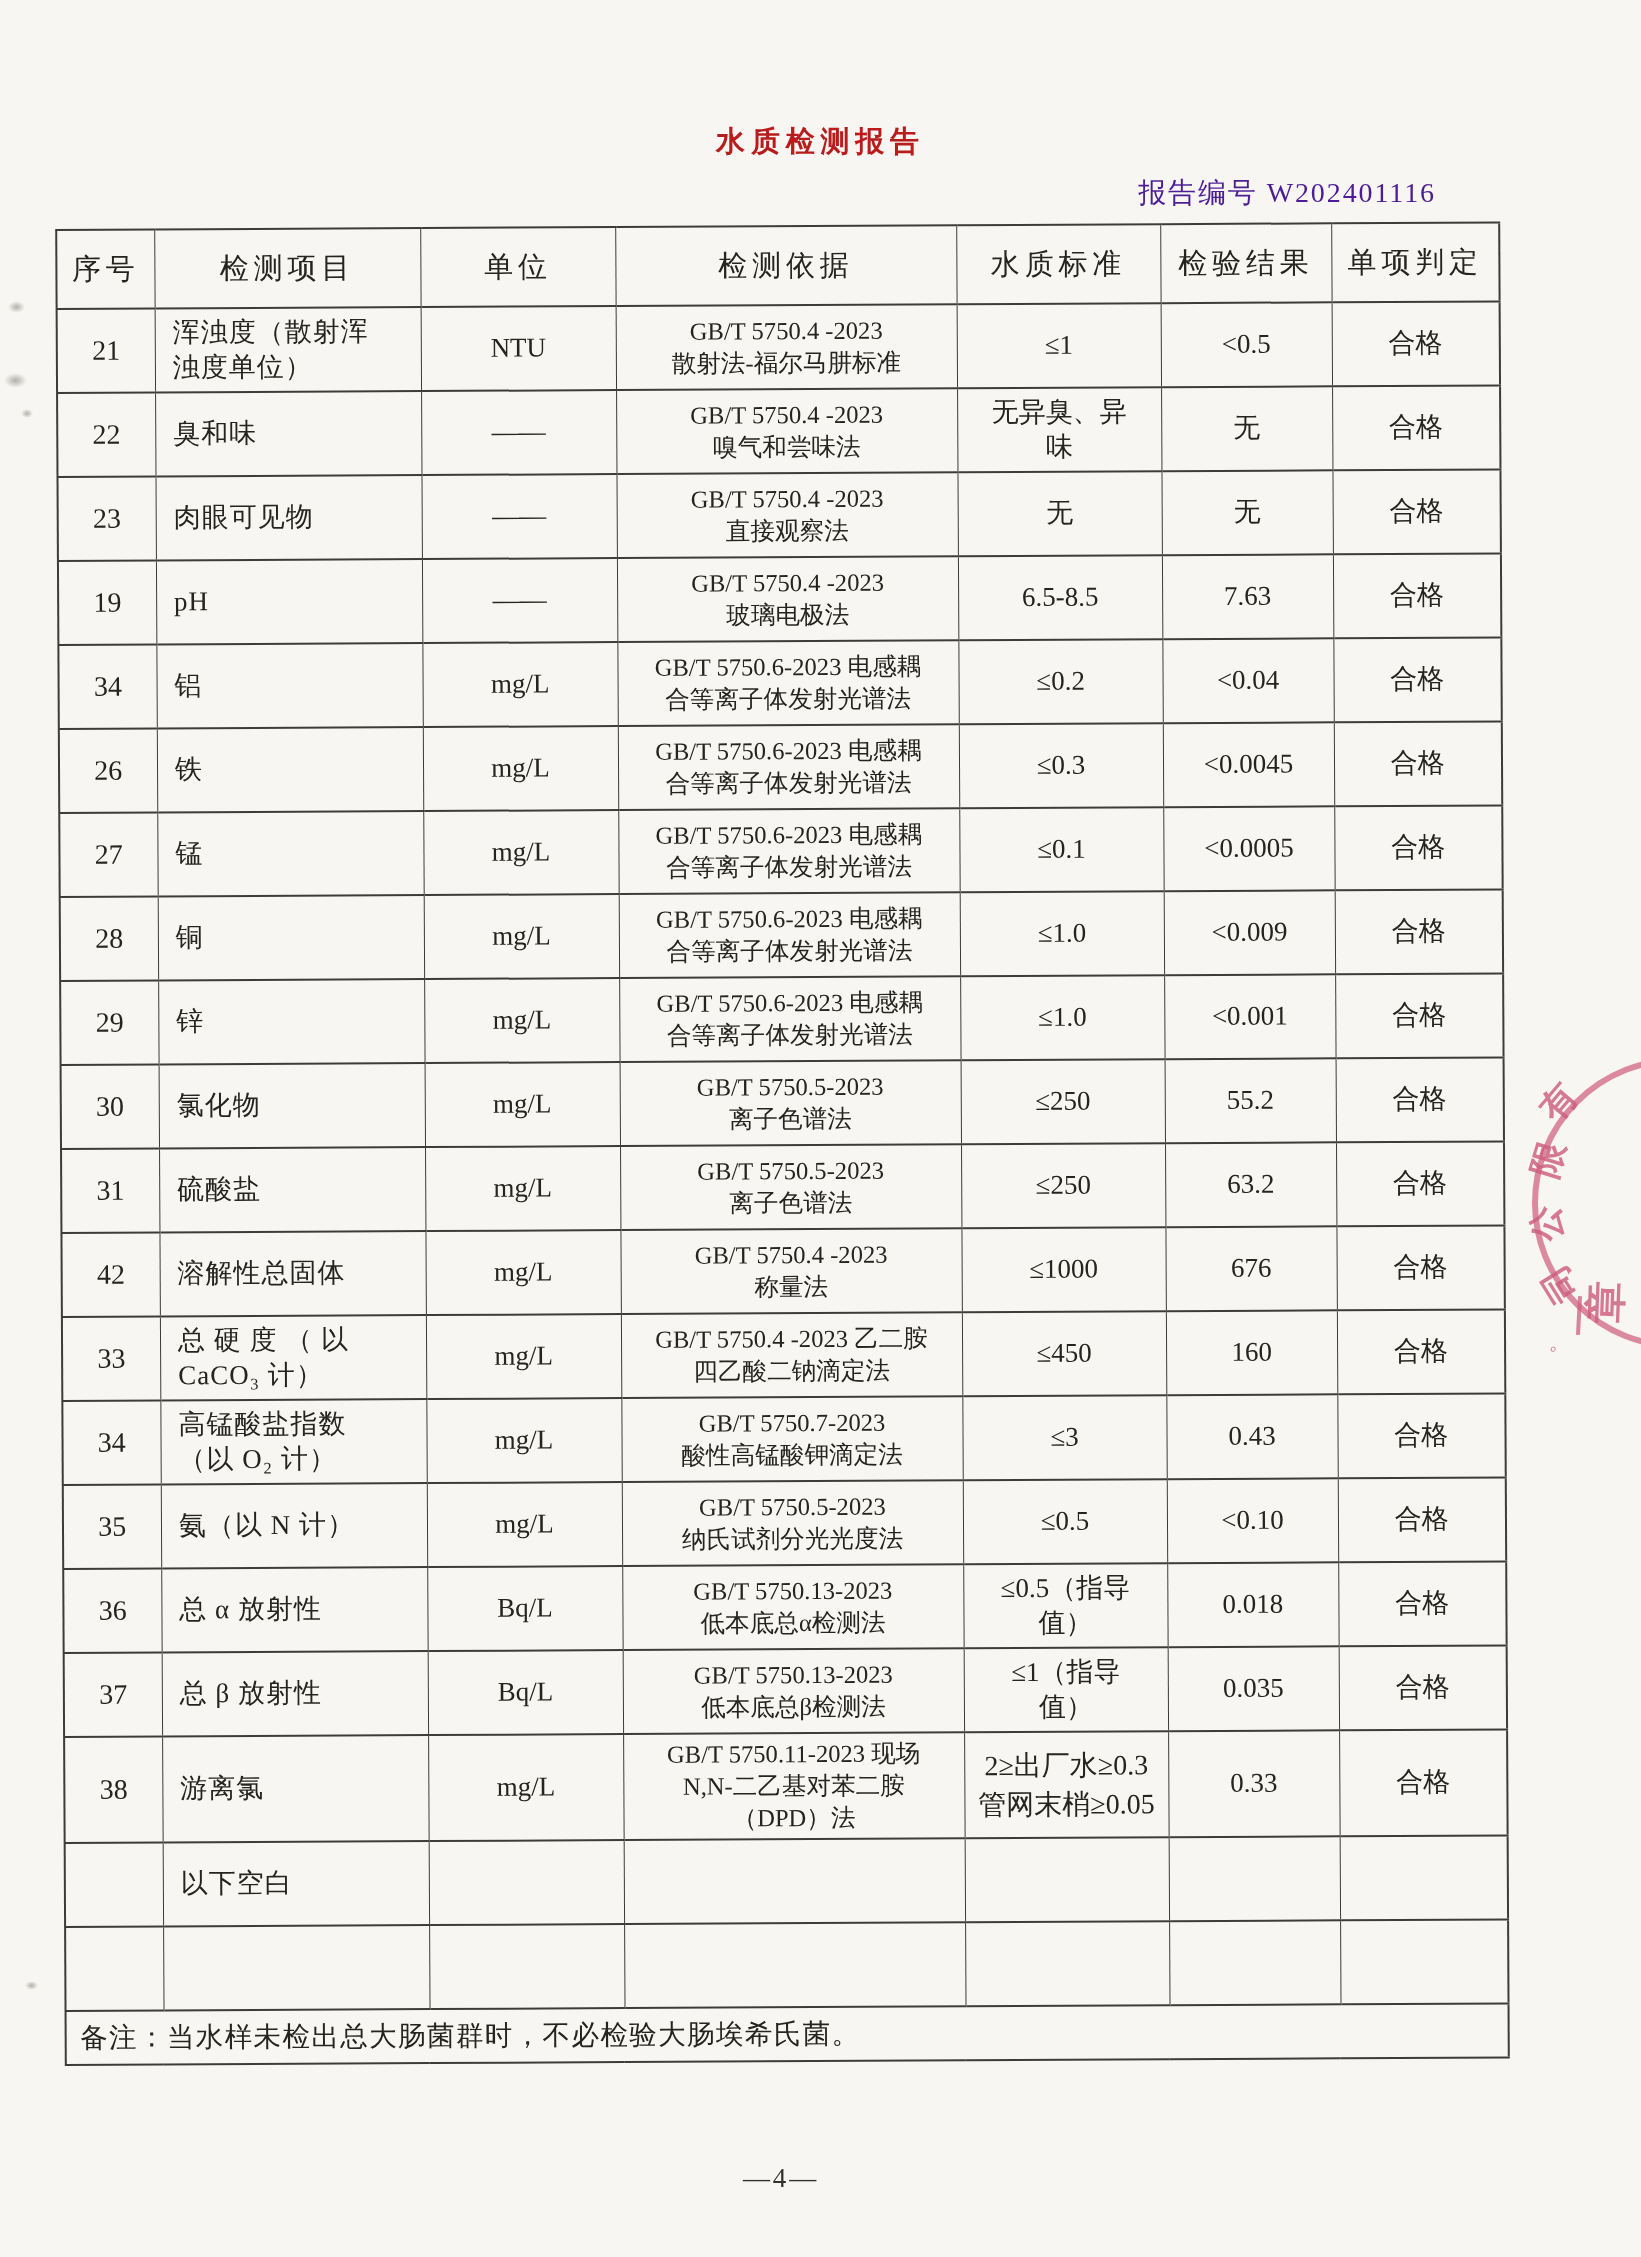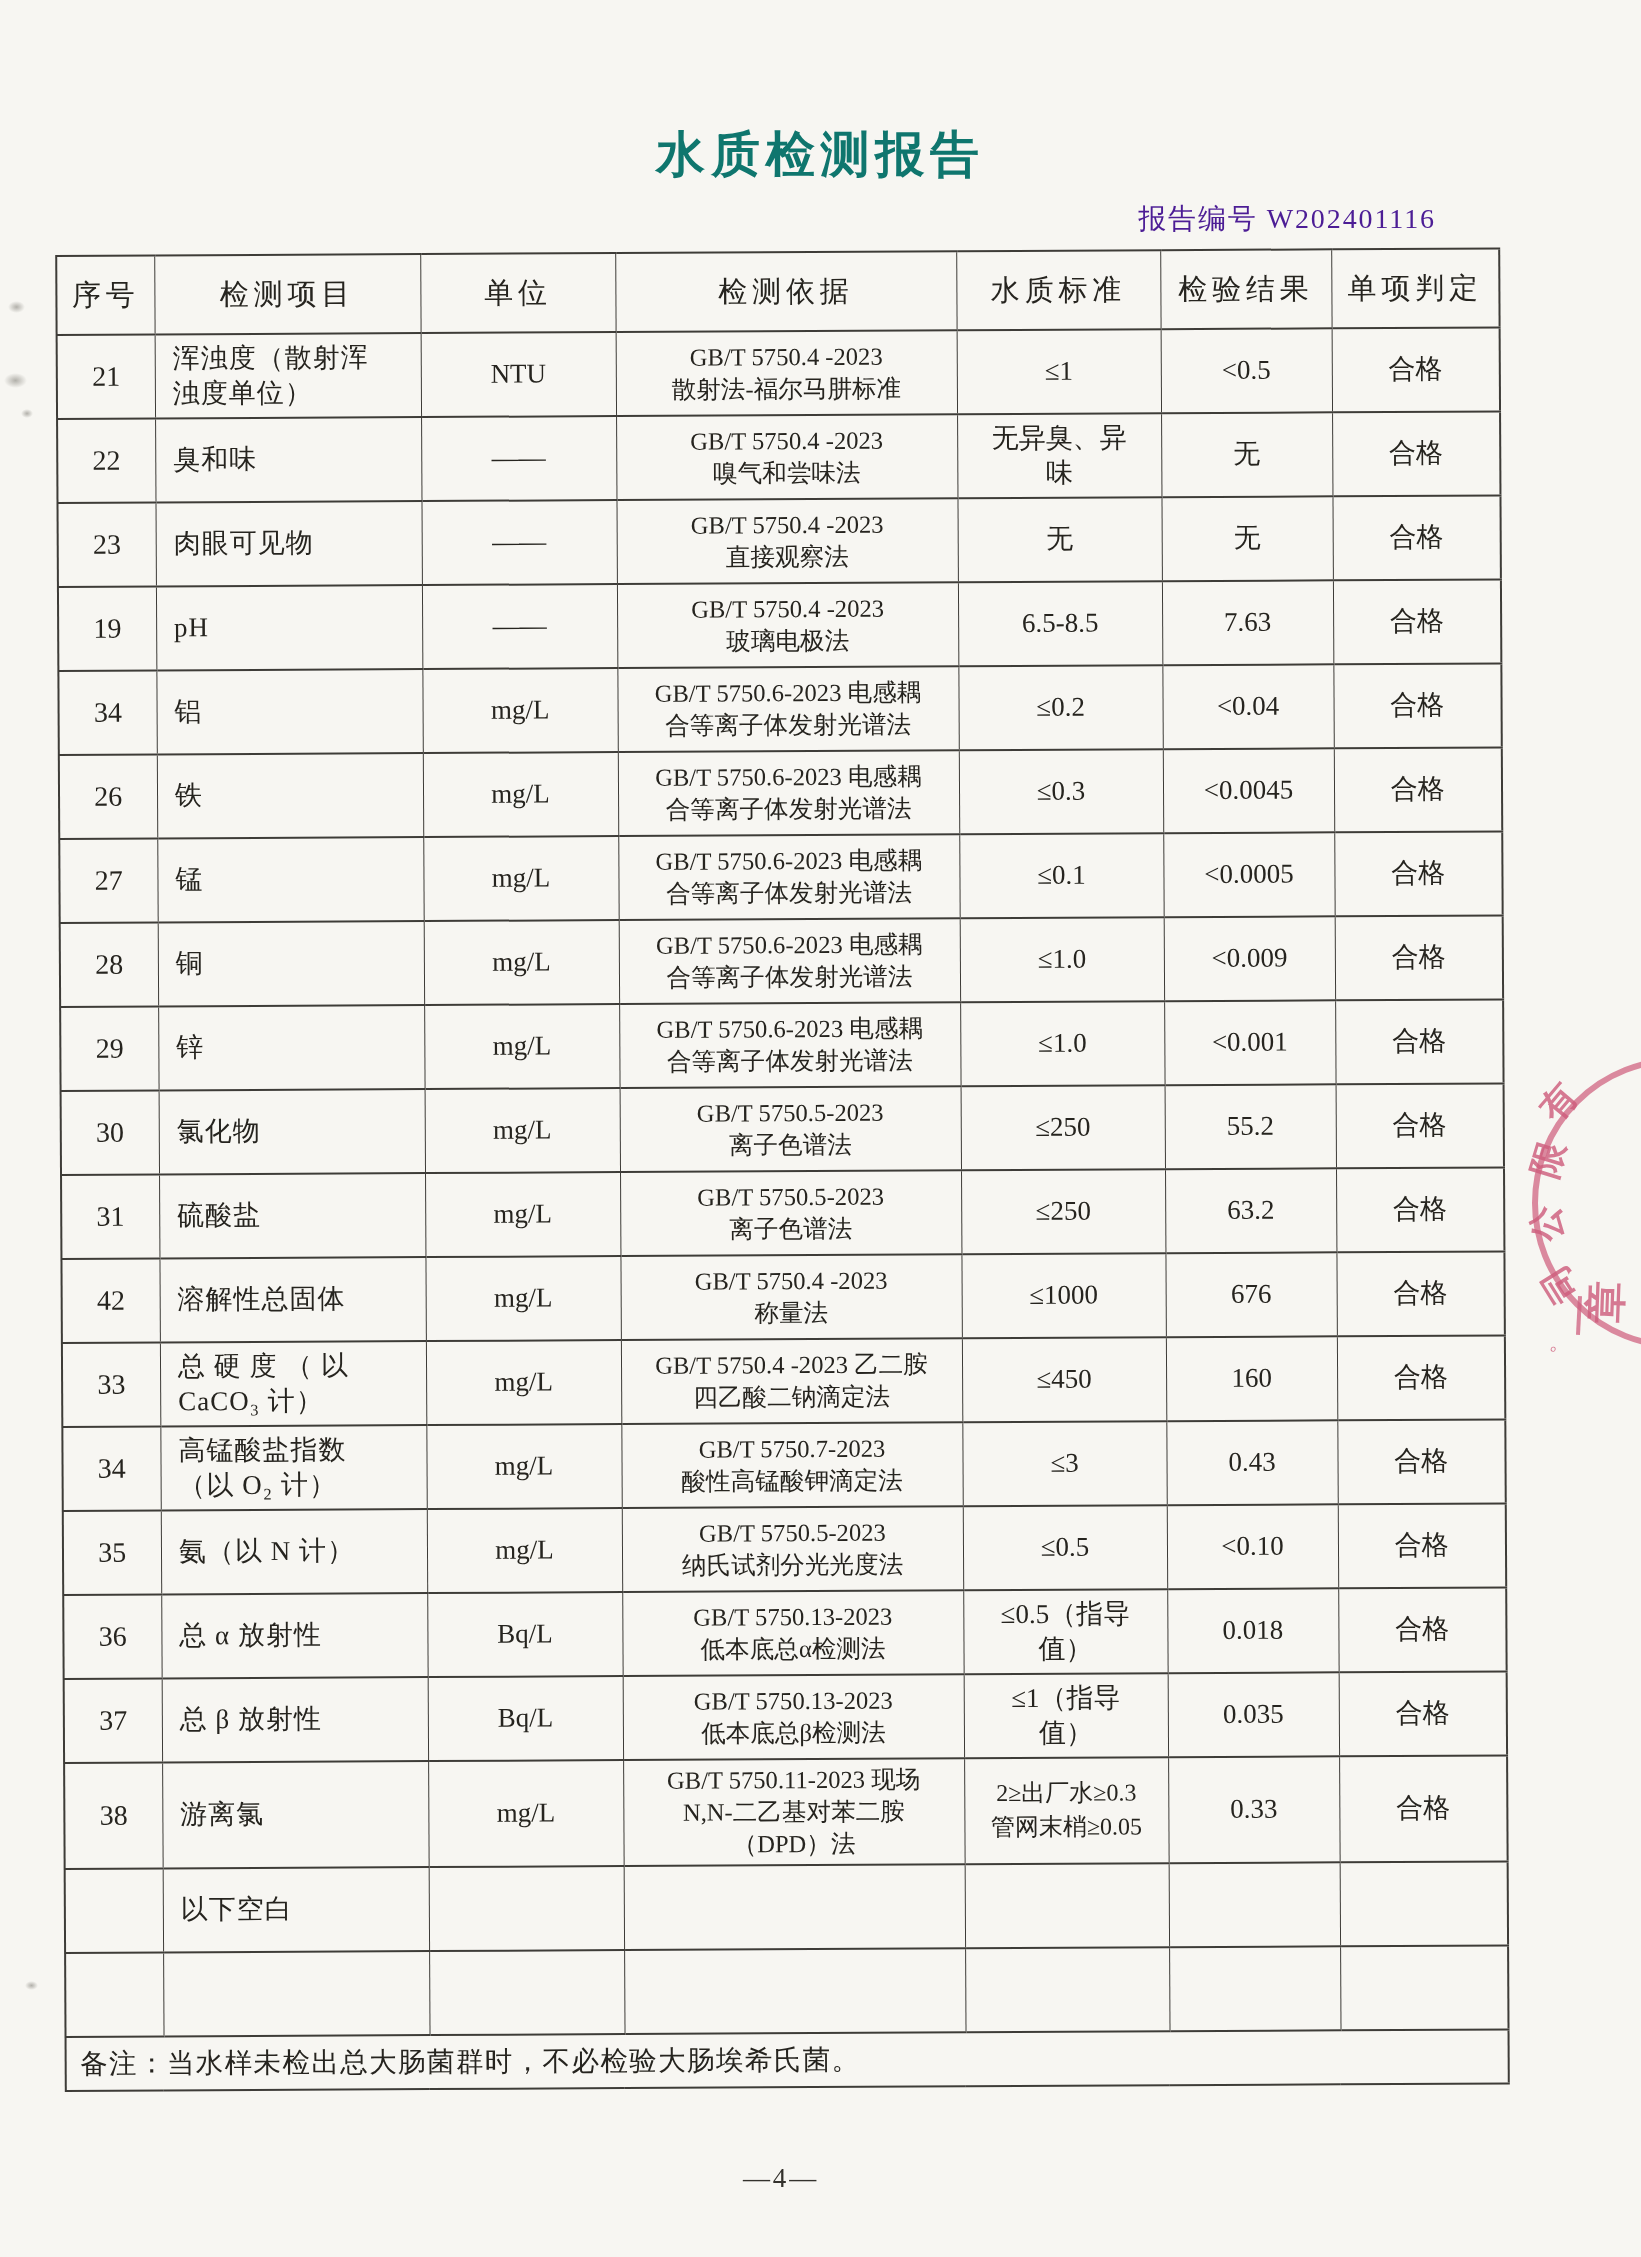--- a/index.html
+++ b/index.html
@@ -9,23 +9,23 @@
     background:#f7f6f2;
     overflow:hidden;
     font-family:"Liberation Serif","DejaVu Serif",serif;
     color:#26241f;
   }
   .title{
     padding-top:122px;
     text-align:center;
     font-family:"Liberation Sans","DejaVu Sans",sans-serif;
     font-weight:bold;
-    font-size:49px;
+    font-size:29px;
     letter-spacing:5.8px;
-    color:#0f766e;
+    color:#b91c1c;
   }
   .report-no{
     margin:11.6px 205px 0 0;
     text-align:right;
     font-size:28px;
     letter-spacing:1.9px;
     color:#4c1d95;
   }
   .table-wrap{
     transform:rotate(-0.3deg);
@@ -52,21 +52,21 @@
   th{
     font-weight:normal;
     font-size:29px;
     letter-spacing:4.8px;
     color:#26241f;
   }
   td{font-size:27px;line-height:1.3;text-align:center;}
   td.c-no{font-size:28px;}
   td.c-item{text-align:left;padding-left:17.4px;letter-spacing:1px;}
   td.c-method{font-size:24.6px;line-height:1.3;letter-spacing:0;}
-  td.c-standard.small{font-size:24px;line-height:1.4;}
+  td.c-standard.small{font-size:28px;line-height:1.4;}
   td.note-cell{
     text-align:left;
     font-size:27.5px;
     letter-spacing:1.4px;
     padding:7.7px 9.7px 7.7px 13.5px;
     white-space:normal;
   }
   .page-num{
     position:absolute;
     left:60px;top:2163px;width:1442px;

